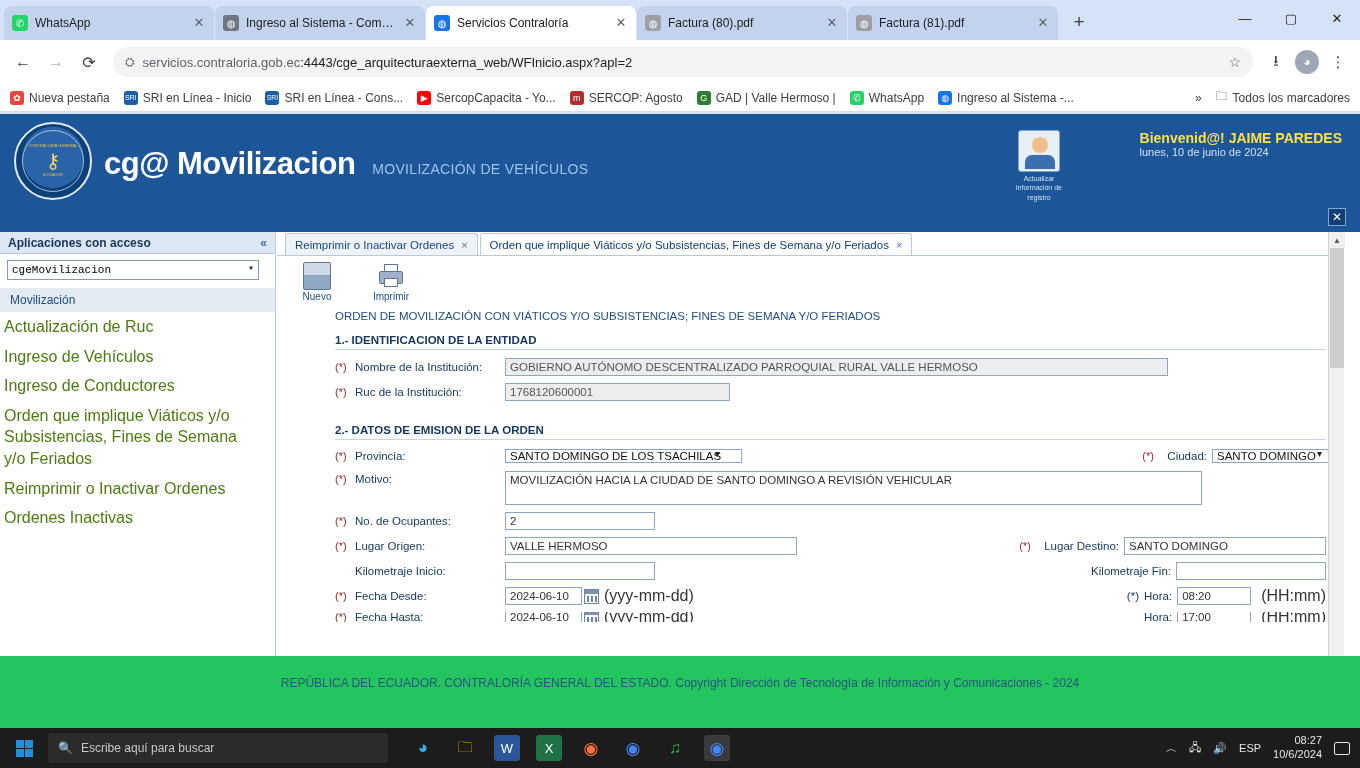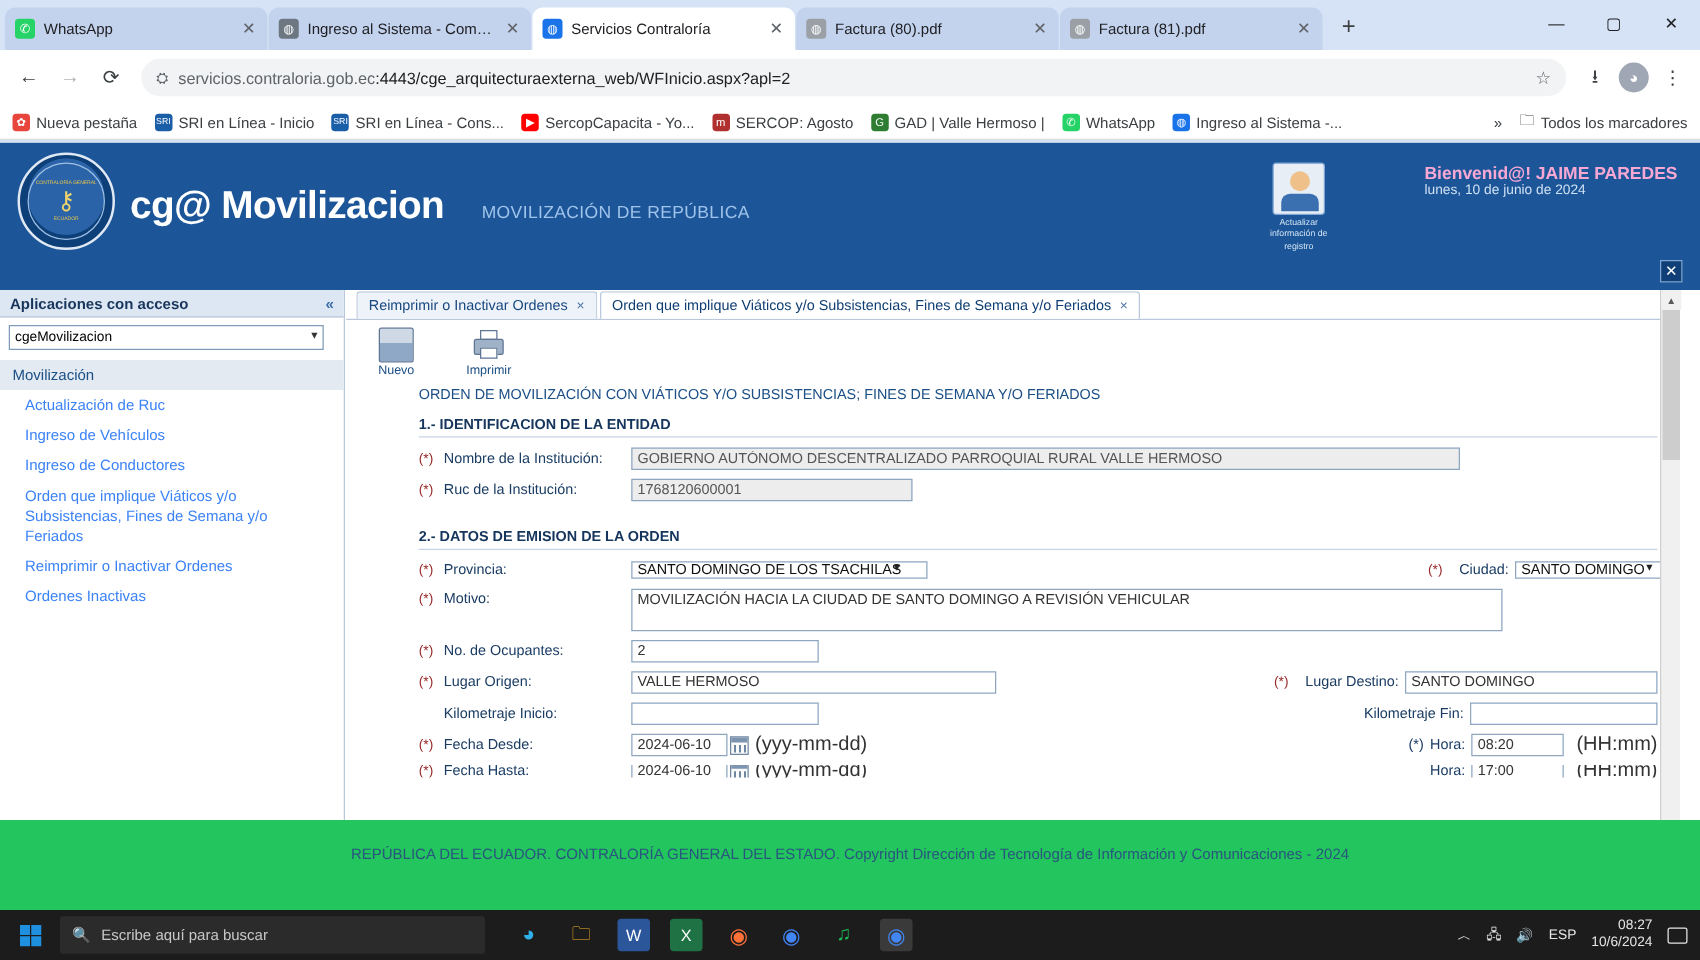--- a/index.html
+++ b/index.html
@@ -69,52 +69,52 @@
   .appheader .seal {
     position: absolute; left: 14px; top: 8px; width: 78px; height: 78px; border-radius: 50%;
     background: radial-gradient(circle at 50% 45%, #2a63a8 0 55%, #0d3f79 56% 100%);
     border: 2px solid #dfe8f3; display: flex; align-items: center; justify-content: center;
     overflow: hidden;
   }
   .seal-inner { width: 62px; height: 62px; border-radius: 50%; border: 1px solid #9fc0e4;
     display: flex; flex-direction: column; align-items: center; justify-content: center;
     font-size: 4px; color: #e8c54b; text-align: center; line-height: 1.2; }
   .seal-key { font-size: 20px; color: #f0d36a; }
-  .brand { position: absolute; left: 104px; top: 32px; display: flex; align-items: baseline; gap: 30px; }
+  .brand { position: absolute; left: 104px; top: 32px; display: flex; align-items: baseline; gap: 17px; }
   .brand .cg { font-size: 31px; font-weight: bold; color: #ffffff; letter-spacing: -0.5px; }
   .brand .sub { font-size: 14px; color: #9fc3ea; letter-spacing: 0.3px; }
   .welcome { position: absolute; right: 18px; top: 16px; text-align: left; }
-  .welcome .wline1 { font-size: 14px; font-weight: bold; color: #f9a8d4; }
+  .welcome .wline1 { font-size: 14px; font-weight: bold; color: #fde047; }
   .welcome .wline2 { font-size: 11px; color: #cfe0f2; }
   .userbox { position: absolute; right: 292px; top: 16px; width: 58px; text-align: center; }
   .userav { width: 42px; height: 42px; margin: 0 auto; background: #e8eef6;
             border: 1px solid #7fa7d3; border-radius: 3px; position: relative; }
   .userav::before { content:""; position:absolute; left:13px; top:6px; width:16px; height:16px;
             border-radius:50%; background:#f0c08a; }
   .userav::after { content:""; position:absolute; left:6px; top:24px; width:30px; height:14px;
             border-radius:7px 7px 0 0; background:#3a6fb0; }
   .userbox .ulabel { font-size: 7px; line-height: 1.35; color: #d3e3f4; margin-top: 2px; }
   .closebadge { position: absolute; right: 14px; top: 94px; width: 18px; height: 18px;
                 background: #0f3f76; border: 1px solid #7fa7d3; color: #fff; font-size: 12px;
                 display: flex; align-items: center; justify-content: center; }
 
   .body-area { position: relative; height: 608px; background: #ffffff; }
   .sidebar { position: absolute; left: 0; top: 0; width: 276px; height: 496px;
              background: #ffffff; border-right: 1px solid #b9c8da; }
   .side-head { height: 22px; background: #dce7f3; border-bottom: 1px solid #b9c8da;
                display: flex; align-items: center; padding: 0 8px; font-size: 12px;
                font-weight: bold; color: #18365c; }
   .side-head .collapse { margin-left: auto; color: #3d6ea8; font-size: 12px; }
-  .selwrap { position: relative; margin: 6px 7px 0 7px; width: 252px; }
+  .selwrap { position: relative; margin: 6px 7px 0 7px; width: 252px; font-family: Liberation Mono, monospace; }
   .selwrap::after { content: "▾"; position: absolute; right: 5px; top: 2px; font-size: 10px; color: #333; pointer-events: none;}
   .selwrap .fakesel { width: 100%; height: 20px; border: 1px solid #7f9db9; background: #fff;
                       font-size: 11px; line-height: 18px; padding: 0 18px 0 4px; color: #000; }
   .side-section { margin: 8px 0 0 0; background: #e3eaf2; color: #1b4f86; font-size: 12px;
                   padding: 5px 10px; font-weight: normal; }
-  .side-item { font-size: 12px; color: #3b82f6; padding: 4px 10px 4px 20px; line-height: 1.35; }
+  .side-item { font-size: 16px; color: #4d7c0f; padding: 4px 10px 4px 4px; line-height: 1.35; }
   .side-item.multi { padding-right: 28px; }
 
   .content { position: absolute; left: 277px; top: 0; right: 16px; height: 496px; background: #fff; }
   .tabs { height: 24px; display: flex; align-items: flex-end; padding-left: 8px;
           border-bottom: 1px solid #b9c8da; background: #ffffff; }
   .ctab {
     height: 22px; display: flex; align-items: center; gap: 7px; padding: 0 9px;
     font-size: 11.5px; color: #17477f; border: 1px solid #b9c8da; border-bottom: none;
     background: #eef3f9; border-radius: 3px 3px 0 0; margin-right: 2px;
   }
@@ -296,21 +296,21 @@
     <div class="appheader">
       <div class="seal">
         <div class="seal-inner">
           <div>CONTRALORÍA GENERAL</div>
           <div class="seal-key">⚷</div>
           <div>ECUADOR</div>
         </div>
       </div>
       <div class="brand">
         <span class="cg">cg@ Movilizacion</span>
-        <span class="sub">MOVILIZACIÓN DE REPÚBLICA</span>
+        <span class="sub">MOVILIZACIÓN DE VEHÍCULOS</span>
       </div>
       <div class="userbox">
         <div class="userav"></div>
         <div class="ulabel">Actualizar información de registro</div>
       </div>
       <div class="welcome">
         <div class="wline1">Bienvenid@! JAIME PAREDES</div>
         <div class="wline2">lunes, 10 de junio de 2024</div>
       </div>
       <div class="closebadge">✕</div>

